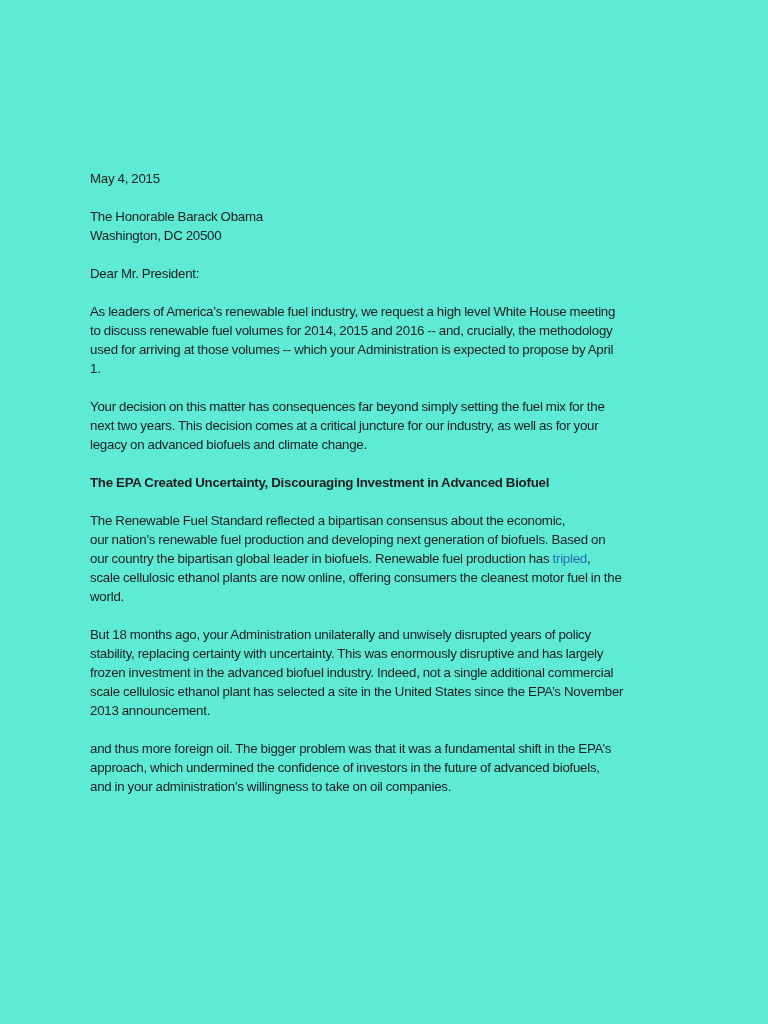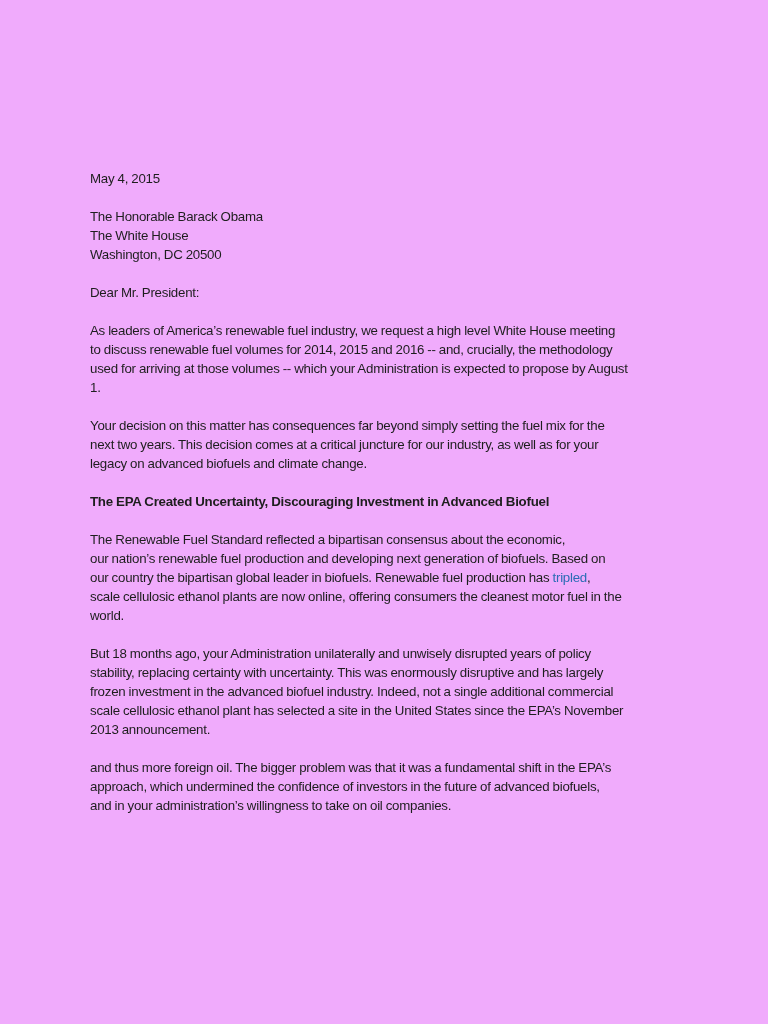--- a/index.html
+++ b/index.html
@@ -11,21 +11,21 @@
       width: 768px;
       height: 1024px;
       overflow: hidden;
       position: relative;
     }
     .page {
       position: absolute;
       left: 0; top: 0;
       width: 768px;
       height: 1024px;
-      background: #f0abfc;
+      background: #5eead4;
     }
     .letter {
       position: absolute;
       left: 90px;
       top: 169px;
       width: 592px;
       font-family: "Liberation Sans", sans-serif;
       font-size: 13.3px;
       line-height: 19px;
       color: #1e1e1e;
@@ -53,34 +53,33 @@
 <div class="page">
   <div class="letter">
 
     <div class="block">
       <span class="line">May 4, 2015</span>
     </div>
     <div class="gap"></div>
 
     <div class="block">
       <span class="line">The Honorable Barack Obama</span>
-      <span class="line">The White House</span>
       <span class="line">Washington, DC 20500</span>
     </div>
     <div class="gap"></div>
 
     <div class="block">
       <span class="line">Dear Mr. President:</span>
     </div>
     <div class="gap"></div>
 
     <div class="block">
       <span class="line">As leaders of America’s renewable fuel industry, we request a high level White House meeting</span>
       <span class="line">to discuss renewable fuel volumes for 2014, 2015 and 2016 -- and, crucially, the methodology</span>
-      <span class="line">used for arriving at those volumes -- which your Administration is expected to propose by August</span>
+      <span class="line">used for arriving at those volumes -- which your Administration is expected to propose by April</span>
       <span class="line">1.</span>
     </div>
     <div class="gap"></div>
 
     <div class="block">
       <span class="line">Your decision on this matter has consequences far beyond simply setting the fuel mix for the</span>
       <span class="line">next two years.  This decision comes at a critical juncture for our industry, as well as for your</span>
       <span class="line">legacy on advanced biofuels and climate change.</span>
     </div>
     <div class="gap"></div>

